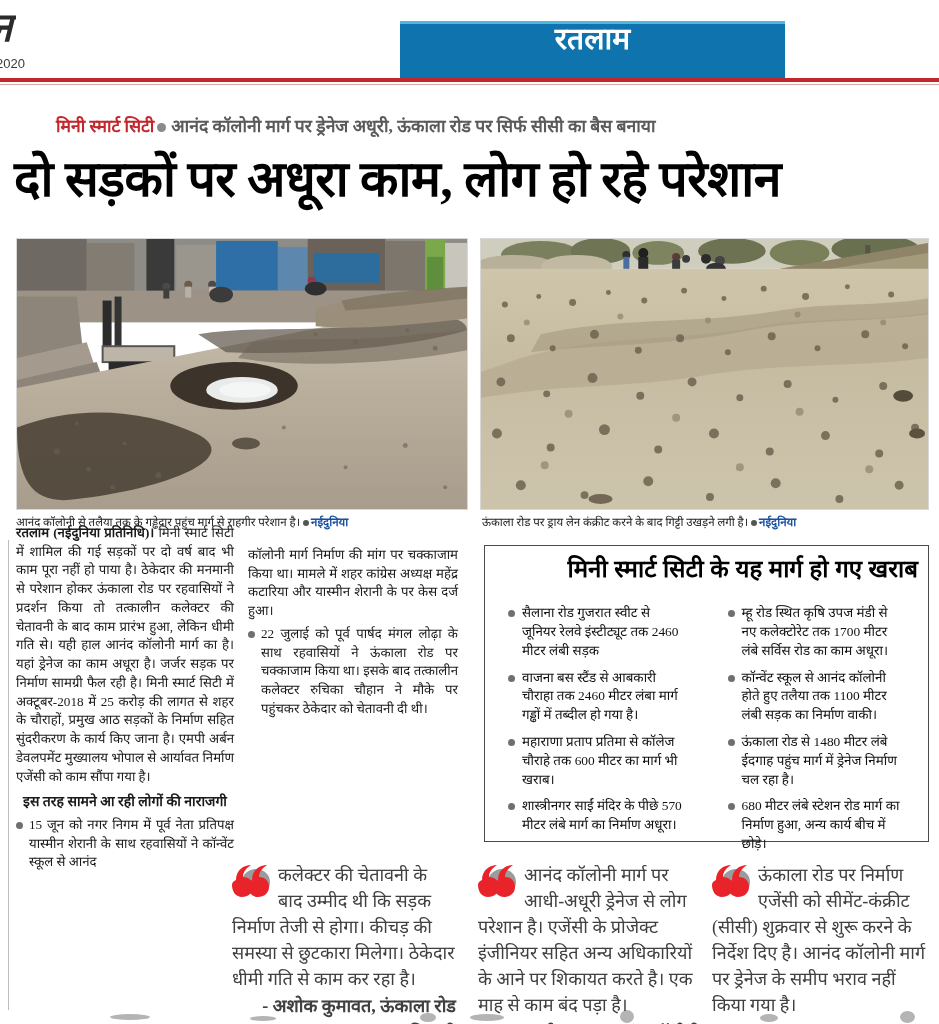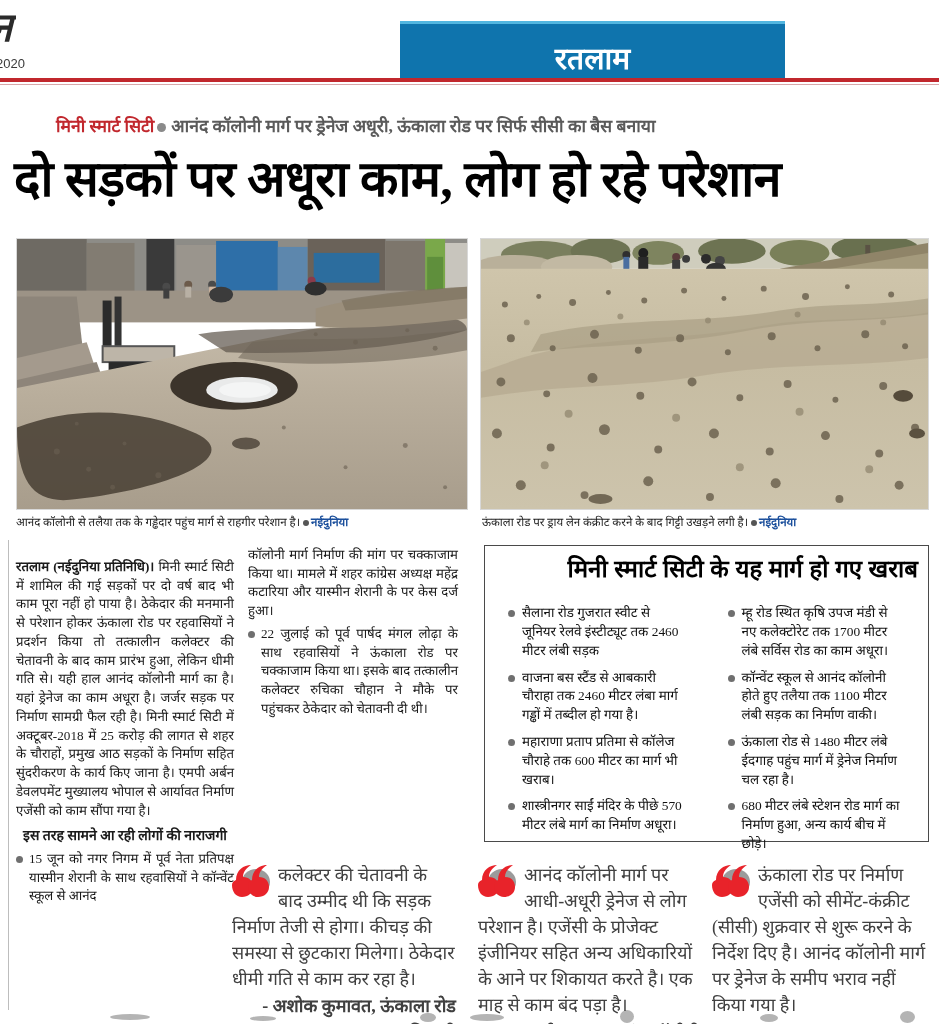--- a/index.html
+++ b/index.html
@@ -51,21 +51,21 @@
     letter-spacing: 0px;
   }
   .section-badge {
     position: absolute;
     left: 400px; top: 21px;
     width: 385px; height: 57px;
     background: #0f74ad;
     border-top: 3px solid #52b6e0;
     box-sizing: border-box;
     display: flex;
-    align-items: flex-end;
+    align-items: flex-start;
     justify-content: center;
   }
   .section-badge span {
     color: #ffffff;
     font-size: 30px;
     font-weight: bold;
     font-family: "Liberation Serif", "DejaVu Serif", serif;
     line-height: 1;
     padding-bottom: 4px;
   }
@@ -149,21 +149,21 @@
     vertical-align: middle;
   }
   .cap-brand { color: #1b4f9c; font-weight: bold; }
 
   
   .col {
     position: absolute;
     font-family: "Liberation Serif", "DejaVu Serif", serif;
     color: #1a1a1a;
   }
-  #col1 { left: 16px;  top: 558px; width: 218px; }
+  #col1 { left: 16px;  top: 524px; width: 218px; }
   #col2 { left: 248px; top: 546px; width: 210px; }
 
   .col p {
     margin: 0 0 4px 0;
     font-size: 13.2px;
     line-height: 1.42;
     text-align: justify;
     text-justify: inter-word;
   }
   .dateline { font-weight: bold; }

